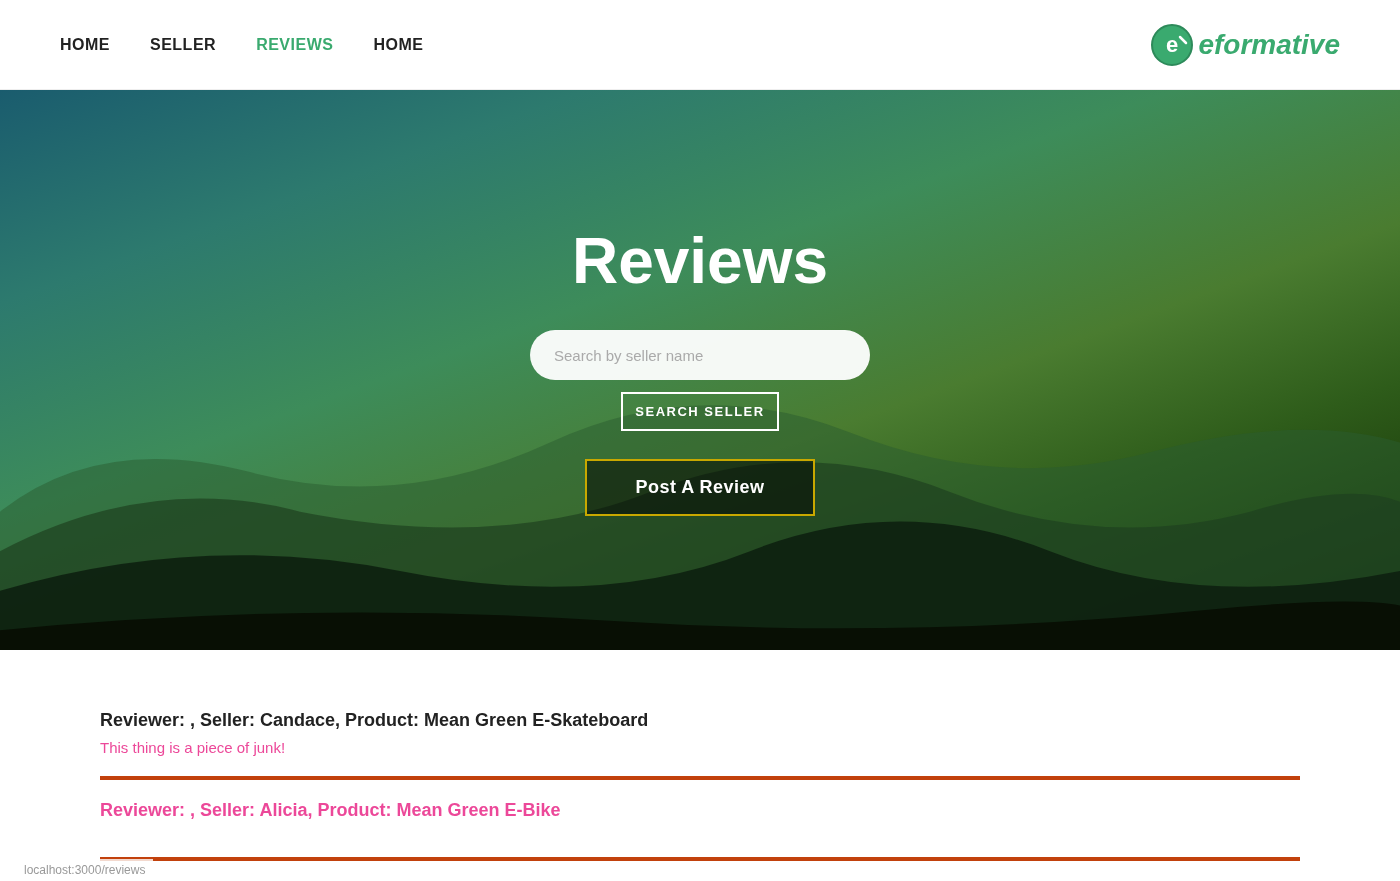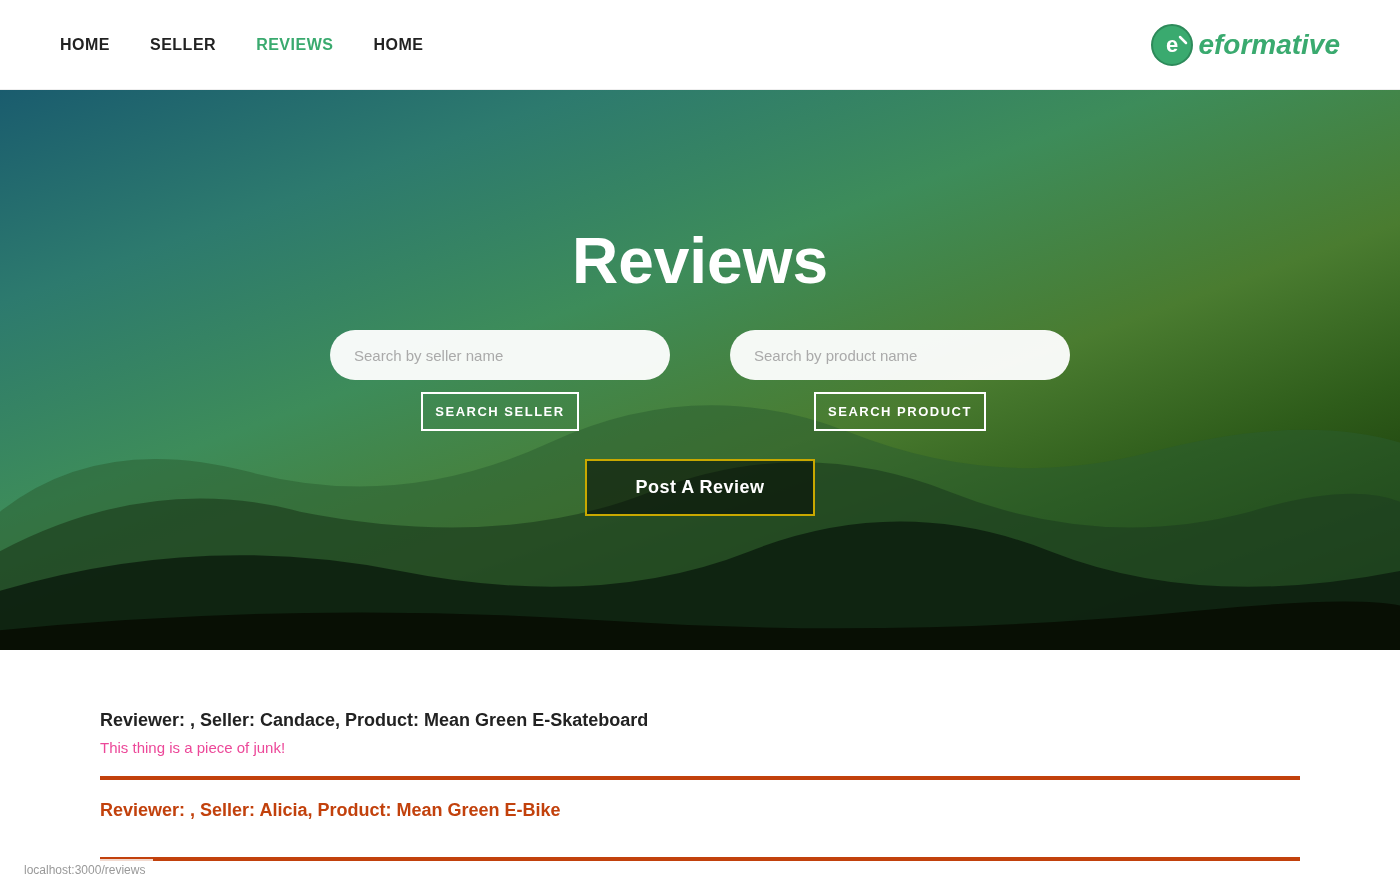--- a/index.html
+++ b/index.html
@@ -195,21 +195,21 @@
     }
 
     .review-body {
       font-size: 15px;
       color: #ec4899;
     }
 
     .review-title-partial {
       font-size: 18px;
       font-weight: 700;
-      color: #c2410c;
+      color: #ec4899;
       margin-bottom: 16px;
     }
 
     
     .bottom-hint {
       font-size: 12px;
       color: #999;
       position: fixed;
       bottom: 0;
       left: 16px;
@@ -256,24 +256,20 @@
   <div class="hero-content">
     <h1 class="hero-title">Reviews</h1>
 
     <div class="search-row">
 
       <div class="search-group">
         <input class="search-input" type="text" placeholder="Search by seller name" style="">
         <button class="search-btn">SEARCH SELLER</button>
       </div>
 
-      <div class="search-group">
-        <input class="search-input" type="text" placeholder="Search by product name" style="">
-        <button class="search-btn">SEARCH PRODUCT</button>
-      </div>
     </div>
 
     <button class="post-review-btn">Post A Review</button>
   </div>
 </section>
 
 <section class="reviews-section">
   <div class="review-item">
     <div class="review-title">Reviewer: , Seller: Candace, Product: Mean Green E-Skateboard</div>
     <div class="review-body">This thing is a piece of junk!</div>

